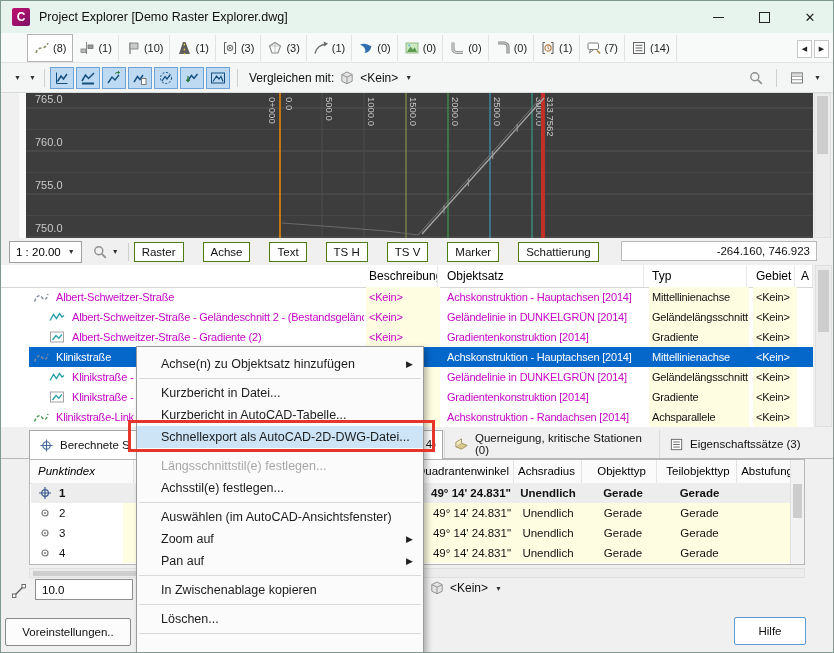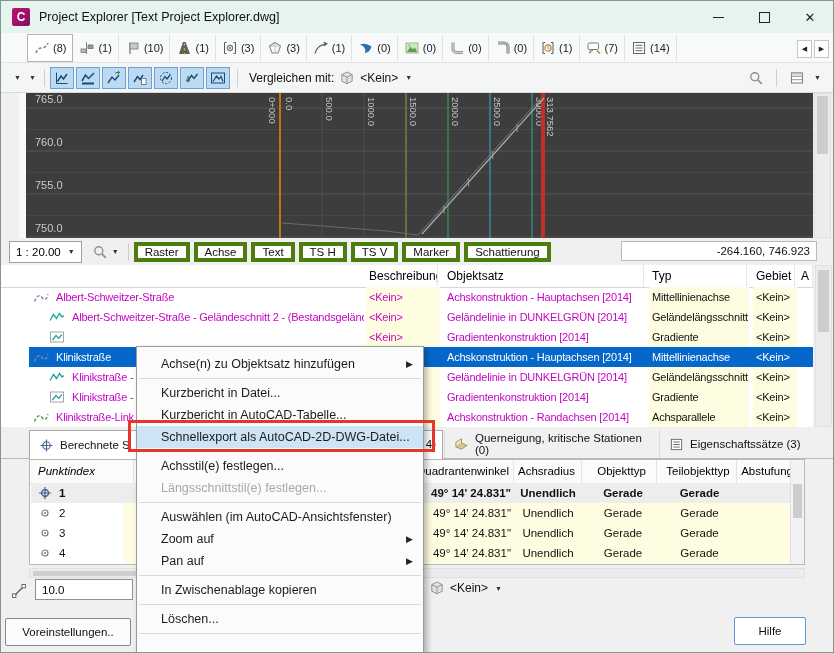--- a/index.html
+++ b/index.html
@@ -35,21 +35,21 @@
   #rightgrp{margin-left:auto;display:flex;align-items:center;margin-right:12px;gap:7px}
   
   #graph{left:25px;top:92px;width:787px;height:145px;background:#3d3d3d}
   #leftgutter{left:18px;top:92px;width:7px;height:145px;background:#fafafa}
   .scrolltrack{background:#ececec;border:1px solid #e0e0e0;box-sizing:border-box}
   .thumb{position:absolute;background:#cdcdcd}
   
   #status{left:0;top:237px;width:100%;height:27px;display:flex;align-items:center;padding-left:8px;box-sizing:border-box}
   #scalebox{display:flex;align-items:center;gap:5px;border:1px solid #9f9f9f;background:#fff;height:20px;padding:0 6px;font-size:11.5px}
   #zoombtn{display:flex;align-items:center;gap:2px;height:20px;padding:0 4px;margin-left:6px}
-  .vtog{border:4px solid #4d7c0f;background:#fff;height:20px;padding:0 7px;font-size:11.5px;display:flex;align-items:center;margin-right:4px;box-sizing:border-box;color:#111}
+  .vtog{border:1px solid #4d7c0f;background:#fff;height:20px;padding:0 7px;font-size:11.5px;display:flex;align-items:center;margin-right:19px;box-sizing:border-box;color:#111}
   #coords{position:absolute;right:16px;top:240px;width:196px;height:20px;border:1px solid #b9b9b9;background:#fff;
           font-size:11.5px;display:flex;align-items:center;justify-content:flex-end;padding-right:6px;box-sizing:border-box;color:#111}
   
   #t1{left:0;top:264px;width:812px;height:162px;background:#fff}
   #t1head{position:absolute;left:0;top:0;width:100%;height:22px;border-bottom:1px solid #d6d6d6;background:#fff}
   .hcell{position:absolute;top:0;height:22px;line-height:22px;font-size:12px;color:#000;border-right:1px solid #e8e8e8;
          padding-left:3px;box-sizing:border-box;white-space:nowrap;overflow:hidden}
   .t1row{position:absolute;left:28px;width:784px;height:20px}
   .t1row.sel{background:#0667cb}
   .t1cell{position:absolute;top:0;height:20px;line-height:20px;font-size:11px;letter-spacing:-0.2px;
@@ -99,21 +99,21 @@
 </style>
 </head>
 <body>
 
 <div id="win">
 
   <div id="titlebar" class="abs">
     <div id="appicon">
         <span>C</span>
       </div>
-    <div id="title">Project Explorer [Text Project Explorer.dwg]</div>
+    <div id="title">Project Explorer [Demo Raster Explorer.dwg]</div>
     <div id="winbtns">
       <div class="winbtn">
           <span class="minglyph"></span>
         </div>
       <div class="winbtn">
           <span class="maxglyph"></span>
         </div>
       <div class="winbtn">
           <span class="closeglyph">✕</span>
         </div>
@@ -456,21 +456,21 @@
           <div class="t1cell magenta" style="left: 415px; width: 203px;">Geländelinie in DUNKELGRÜN [2014]</div>
           <div class="t1cell ycell" style="left: 620px; width: 100px;">Geländelängsschnitt</div>
           <div class="t1cell ycell" style="left: 724px; width: 44px;">&lt;Kein&gt;</div>
         </div>
         <div class="t1row" style="top: 62px;">
           <div class="t1cell" style="left: 2px; width: 333px;"><span class="ico treeico" style="left: 18px;">
               <svg viewBox="0 0 16 16">
                 <rect x="1.5" y="3" width="13" height="10" fill="#fff" stroke="#9a9a9a" stroke-width=".9"></rect>
                 <path d="M3.5 11 L7 6.5 L9.8 9.3 L12.8 5.5" fill="none" stroke="#28a0a8" stroke-width="1.3"></path>
               </svg>
-            </span></div>
+            </span><span class="magenta" style="padding-left: 38px;">Albert-Schweitzer-Straße - Gradiente (2)</span></div>
           <div class="t1cell magenta ycell" style="left: 337px; width: 74px;">&lt;Kein&gt;</div>
           <div class="t1cell magenta" style="left: 415px; width: 203px;">Gradientenkonstruktion [2014]</div>
           <div class="t1cell ycell" style="left: 620px; width: 100px;">Gradiente</div>
           <div class="t1cell ycell" style="left: 724px; width: 44px;">&lt;Kein&gt;</div>
         </div>
         <div class="t1row sel" style="top: 82px;">
           <div class="t1cell" style="left: 2px; width: 333px;"><span class="ico treeico" style="left: 2px;">
               <svg viewBox="0 0 16 16">
                 <path d="M1.5 12.5 Q5 3.5 9 8.5 T15 5" fill="none" stroke="#7d8ba3" stroke-width="1.4" stroke-dasharray="3 2"></path>
               </svg>
@@ -646,22 +646,22 @@
   <div class="pushbtn" style="left:4px;top:617px;width:124px;height:26px">Voreinstellungen..</div>
   <div class="pushbtn" id="helpbtn" style="left:733px;top:616px;width:70px;height:26px">Hilfe</div>
 
   <div id="menu" class="abs">
       <div class="mitem">Achse(n) zu Objektsatz hinzufügen<span class="sub">▶</span></div>
       <div class="msep"></div>
       <div class="mitem">Kurzbericht in Datei...</div>
       <div class="mitem">Kurzbericht in AutoCAD-Tabelle...</div>
       <div class="mitem hl">Schnellexport als AutoCAD-2D-DWG-Datei...</div>
       <div class="msep"></div>
+      <div class="mitem dis">Längsschnittstil(e) festlegen...</div>
       <div class="mitem">Achsstil(e) festlegen...</div>
-      <div class="mitem dis">Längsschnittstil(e) festlegen...</div>
       <div class="msep"></div>
       <div class="mitem">Auswählen (im AutoCAD-Ansichtsfenster)</div>
       <div class="mitem">Zoom auf<span class="sub">▶</span></div>
       <div class="mitem">Pan auf<span class="sub">▶</span></div>
       <div class="msep"></div>
       <div class="mitem">In Zwischenablage kopieren</div>
       <div class="msep"></div>
       <div class="mitem">Löschen...</div>
       <div class="msep"></div>
     </div>

